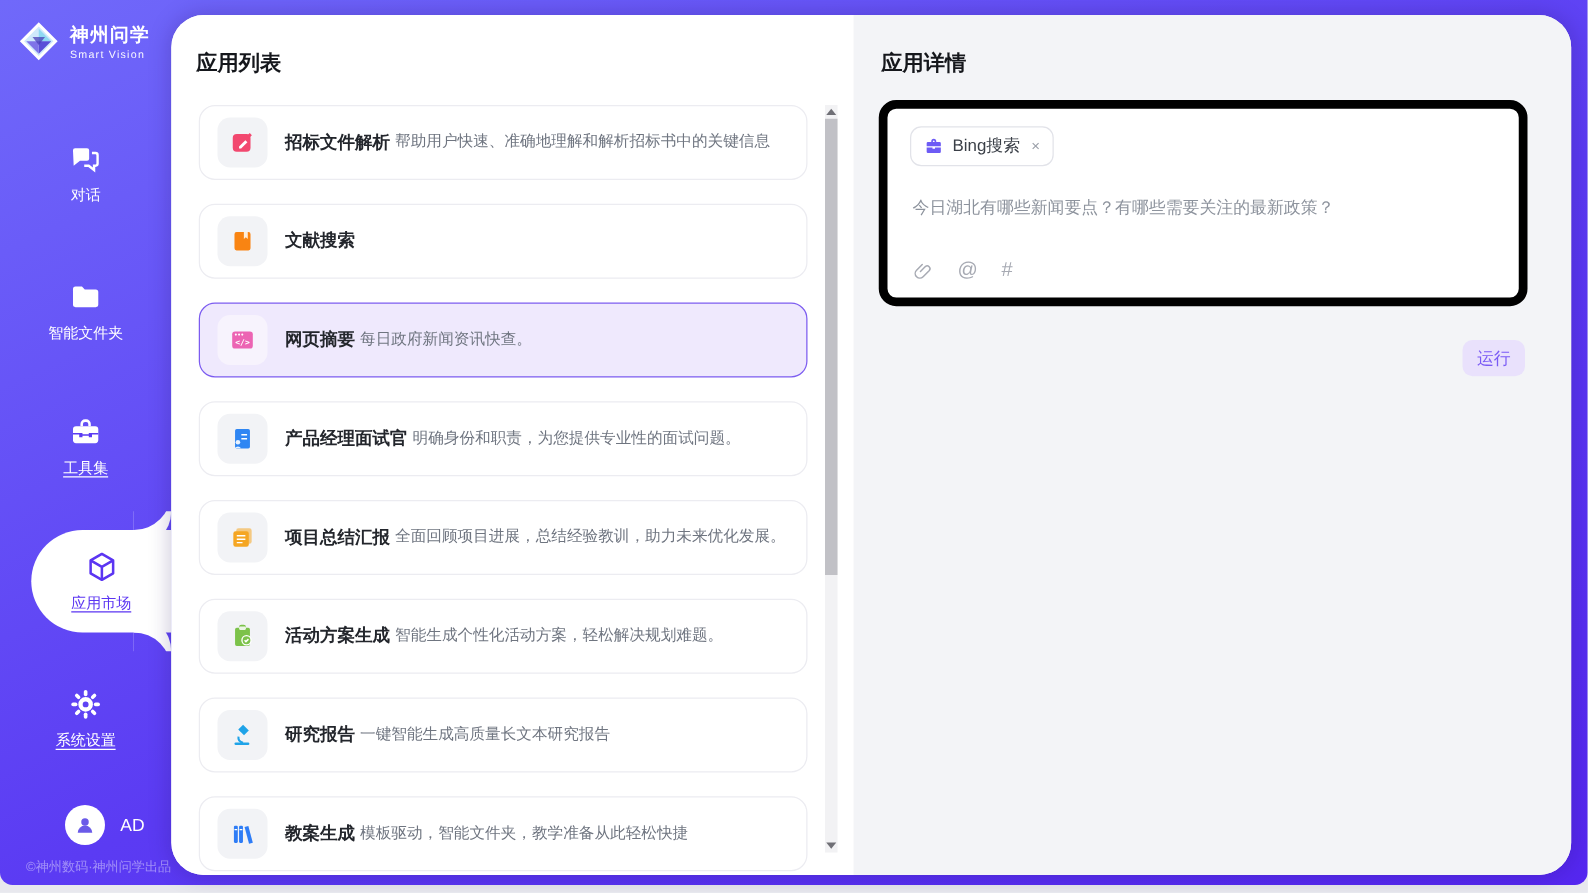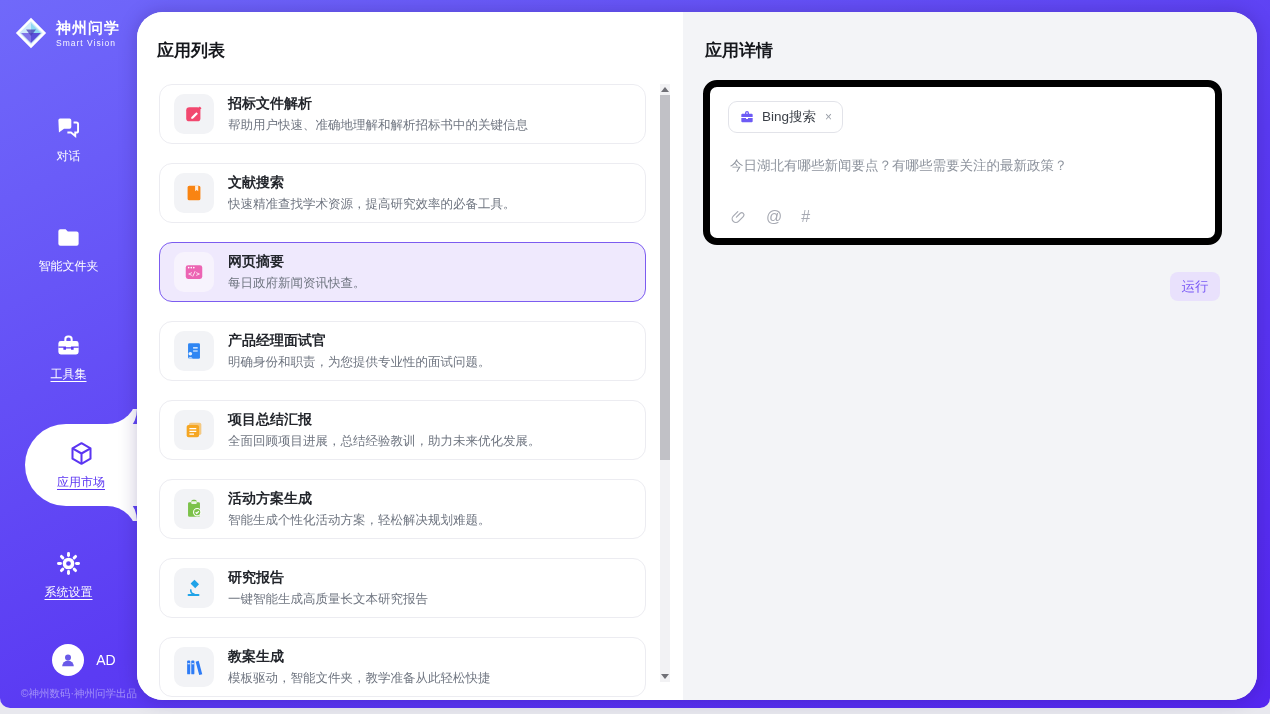--- a/index.html
+++ b/index.html
@@ -55,21 +55,21 @@
   .list-panel .panel-title { left:20px; top:27px; }
   .cards { position:absolute; left:22px; top:72px; width:487px;
     display:flex; flex-direction:column; gap:19px; }
   .card { height:60px; background:#fff; border:1px solid #ececf1; border-radius:13px;
     display:flex; align-items:center; padding:0 14px; gap:14px; cursor:pointer; }
   .card.selected { background:#efe9fd; border:1px solid #7c5cf0; }
   .app-tile { width:40px; height:40px; border-radius:10px; background:#f2f3f6;
     display:flex; align-items:center; justify-content:center; flex:0 0 auto; }
   .card.selected .app-tile { background:#f7f3fd; }
   .app-tile svg { width:22px; height:22px; display:block; }
-  .card-text { display:flex; flex-direction:column; gap:4px; min-width:0; }
+  .card-text { display:flex; flex-direction:row; gap:4px; min-width:0; }
   .card-name { font-size:14px; font-weight:bold; color:#23262c; }
   .card-desc { font-size:12.5px; color:#6f7580; white-space:nowrap; overflow:hidden; }
 
   
   .scrollbar { position:absolute; right:13px; top:72px; bottom:18px; width:10px;
     background:#f2f2f4; }
   .sb-thumb { position:absolute; left:0; top:11px; width:10px; height:365px; background:#c1c1c6; }
   .sb-arrow { position:absolute; left:1px; width:0; height:0; }
   .sb-up { top:3px; border-left:4px solid transparent; border-right:4px solid transparent;
     border-bottom:5px solid #707076; }
@@ -212,21 +212,20 @@
 
   <div class="card">
     <div class="app-tile" style="color: rgb(249, 132, 18);">
               <svg viewBox="0 0 24 24">
                 <path d="M5 5.8A1.8 1.8 0 0 1 6.8 4h10.4A1.8 1.8 0 0 1 19 5.8v12.4a1.8 1.8 0 0 1-1.8 1.8H6.8A1.8 1.8 0 0 1 5 18.2z" fill="currentColor"></path>
                 <path d="M13.2 4h3.4v6l-1.7-1.4L13.2 10z" fill="#fff" opacity=".85"></path>
               </svg>
             </div>
     <div class="card-text">
       <div class="card-name">文献搜索</div>
-      <div class="card-desc">快速精准查找学术资源，提高研究效率的必备工具。</div>
     </div>
   </div>
 
   <div class="card selected">
     <div class="app-tile" style="color: rgb(236, 100, 179);">
               <svg viewBox="0 0 24 24">
                 <rect x="3" y="4.5" width="18" height="15" rx="2.5" fill="currentColor"></rect>
                 <circle cx="6.2" cy="7.3" r=".9" fill="#fff"></circle>
                 <circle cx="9" cy="7.3" r=".9" fill="#fff"></circle>
                 <circle cx="11.8" cy="7.3" r=".9" fill="#fff"></circle>

